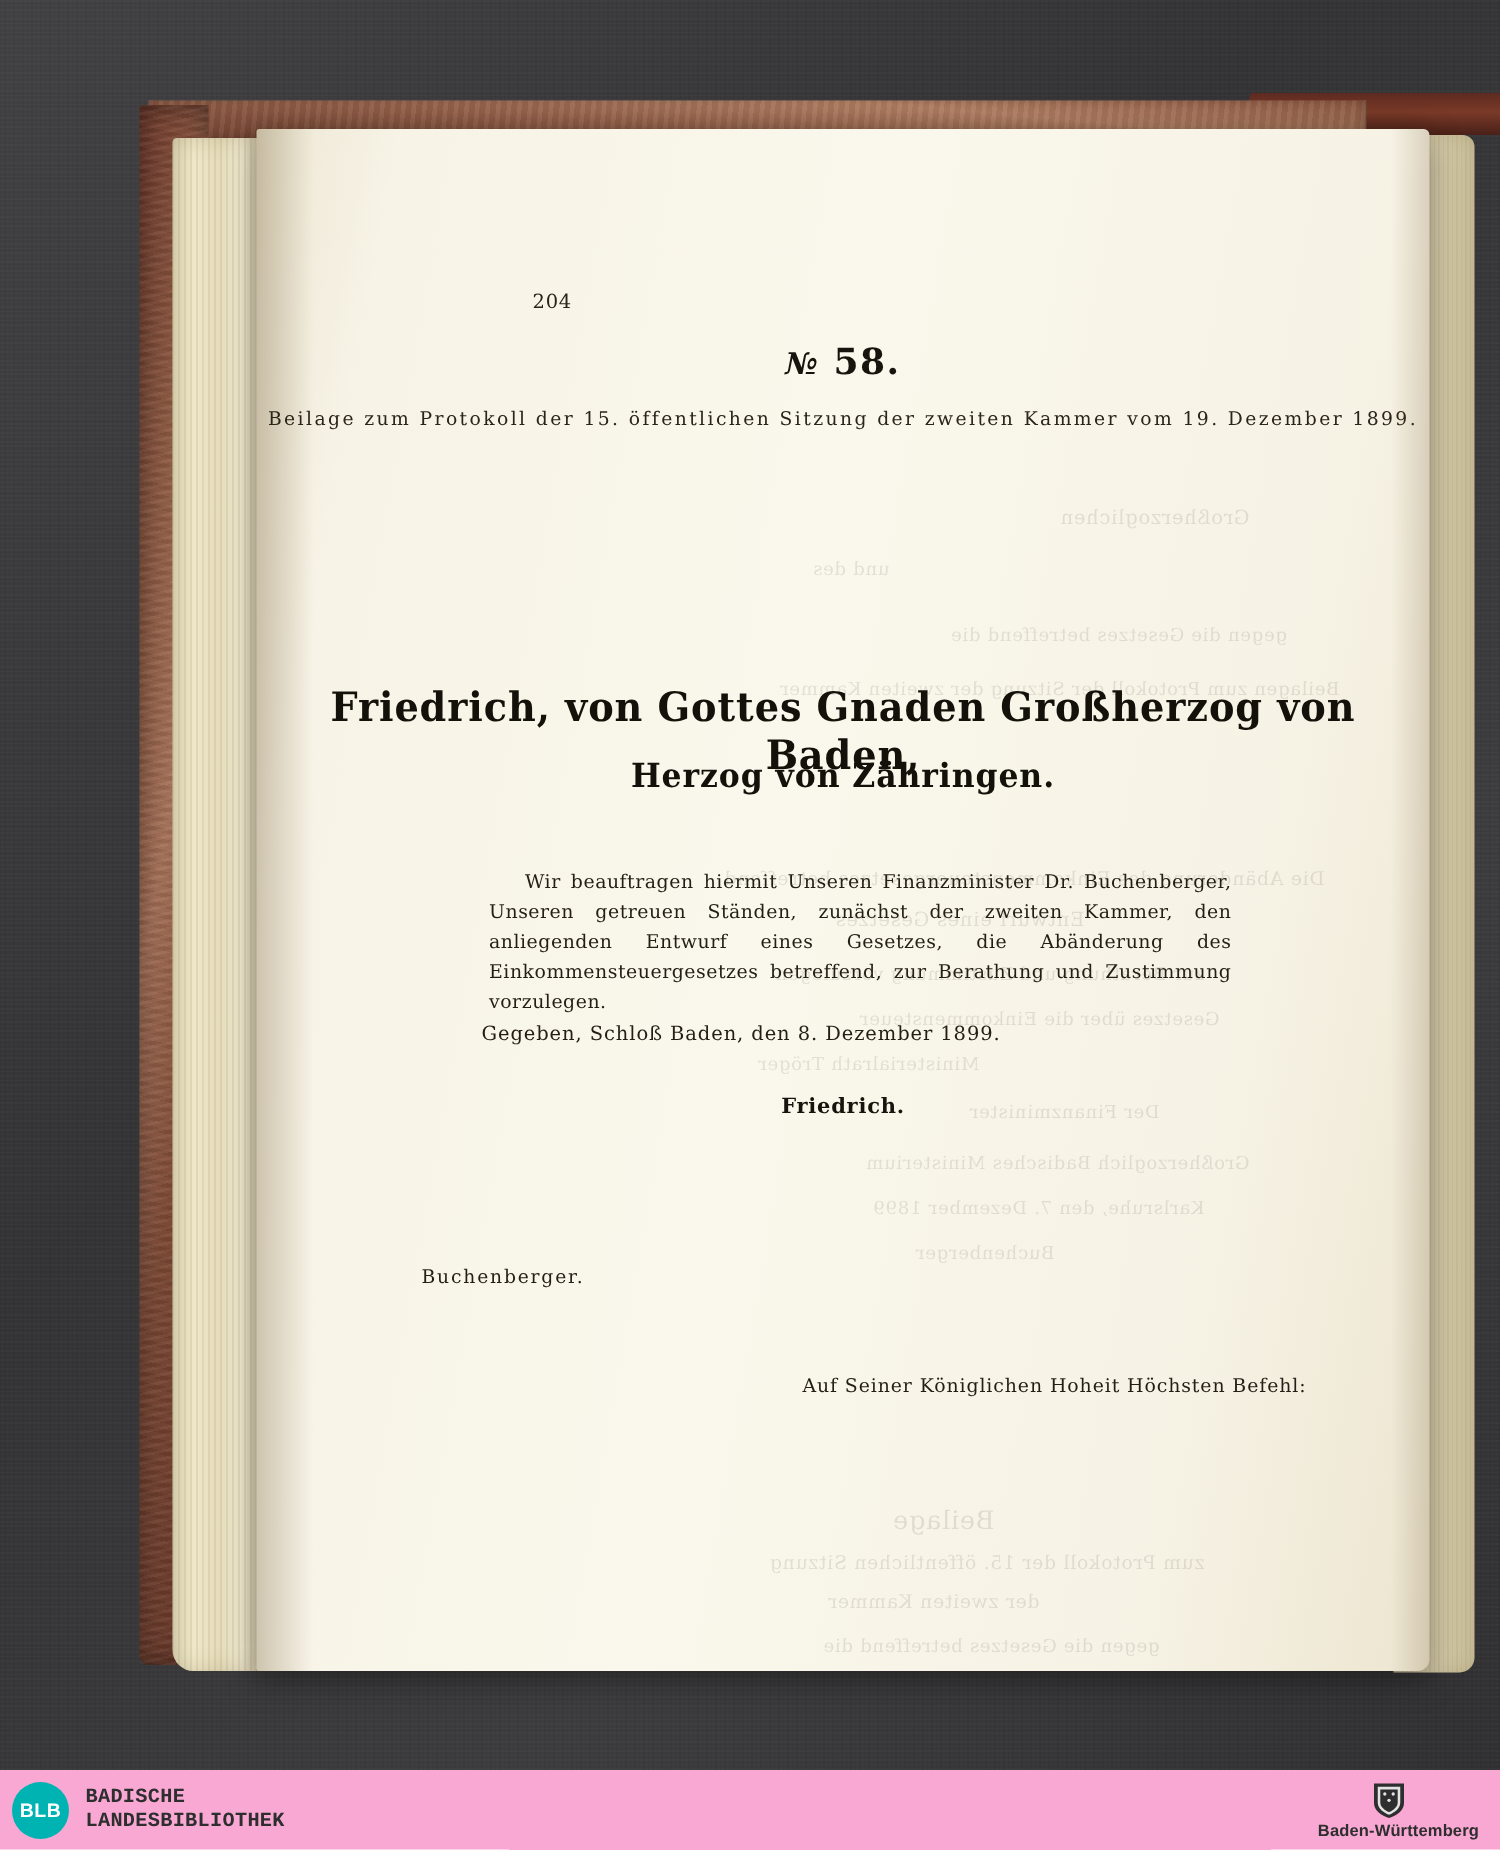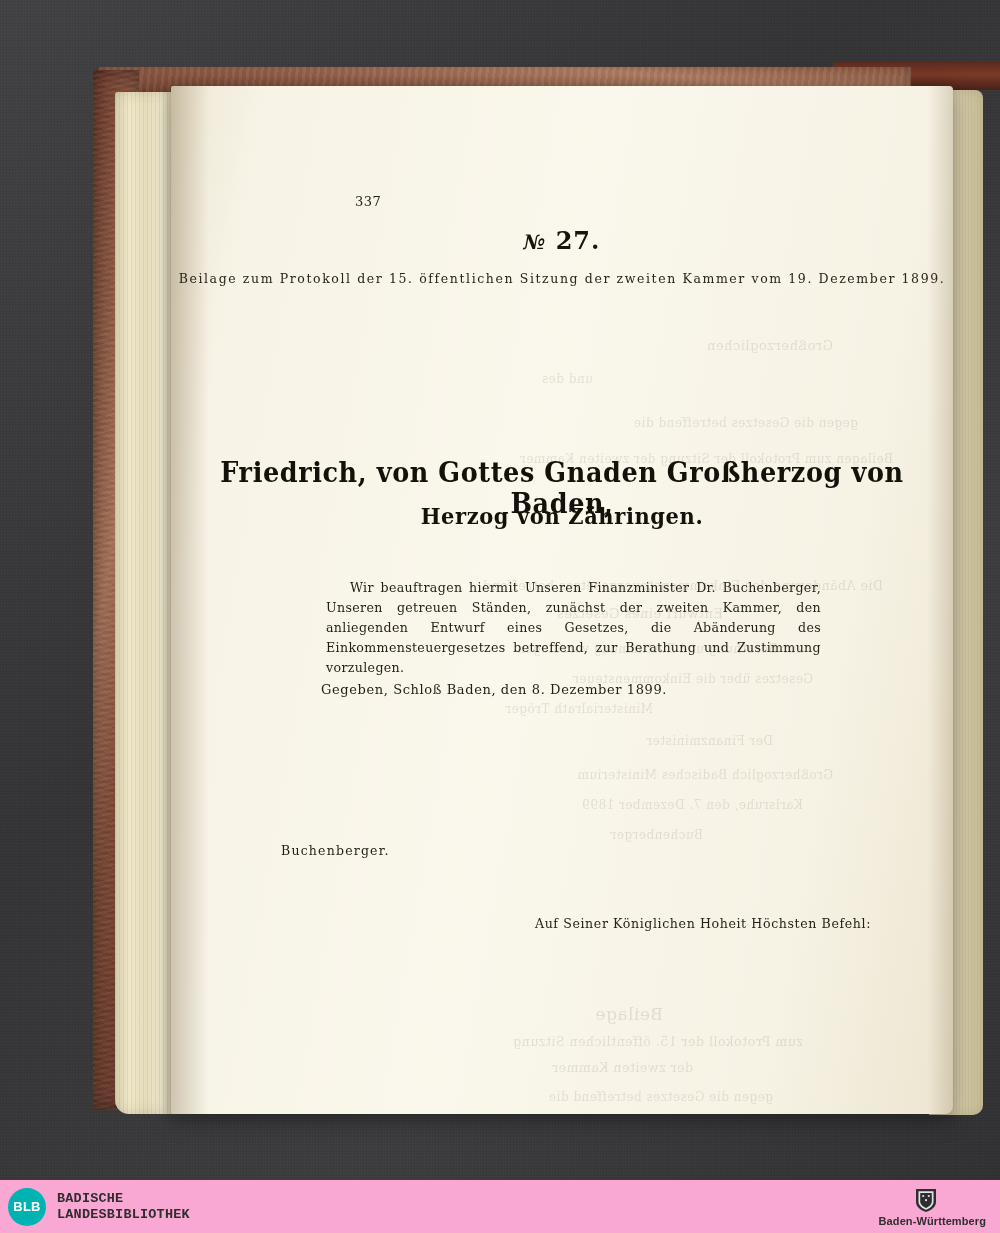--- a/index.html
+++ b/index.html
@@ -405,38 +405,39 @@
         <div style="left:150px; top:712px; font-size:12px;">Karlsruhe, den 7. Dezember 1899</div>
         <div style="left:250px; top:742px; font-size:12px;">Buchenberger</div>
         <div style="left:290px; top:918px; font-size:17px;">Beilage</div>
         <div style="left:150px; top:948px; font-size:12.5px;">zum Protokoll der 15. öffentlichen Sitzung</div>
         <div style="left:260px; top:974px; font-size:12.5px;">der zweiten Kammer</div>
         <div style="left:180px; top:1004px; font-size:12px;">gegen die Gesetzes betreffend die</div>
       </div>
 
       <div class="content">
 
-        <div class="folio">337</div>
+        <div class="folio">204</div>
 
         <div class="doc-number">
           <span class="no-sign">№</span>
-          <span>27.</span>
+          <span>58.</span>
         </div>
 
         <div class="subheading">Beilage zum Protokoll der 15. öffentlichen Sitzung der zweiten Kammer vom 19. Dezember 1899.</div>
 
         <div class="title-main">Friedrich, von Gottes Gnaden Großherzog von Baden,</div>
         <div class="title-sub">Herzog von Zähringen.</div>
 
         <div class="body-block">
           <p>Wir beauftragen hiermit Unseren Finanzminister Dr. Buchenberger, Unseren getreuen Ständen, zunächst der zweiten Kammer, den anliegenden Entwurf eines Gesetzes, die Abänderung des Einkommensteuergesetzes betreffend, zur Berathung und Zustimmung vorzulegen.</p>
         </div>
 
         <div class="given-line">Gegeben, Schloß Baden, den 8. Dezember 1899.</div>
 
+        <div class="signature-center">Friedrich.</div>
 
         <div class="countersign">Buchenberger.</div>
 
         <div class="by-order">
           <div>Auf Seiner Königlichen Hoheit Höchsten Befehl:</div>
         </div>
 
       </div>
     </div>
   </div>

